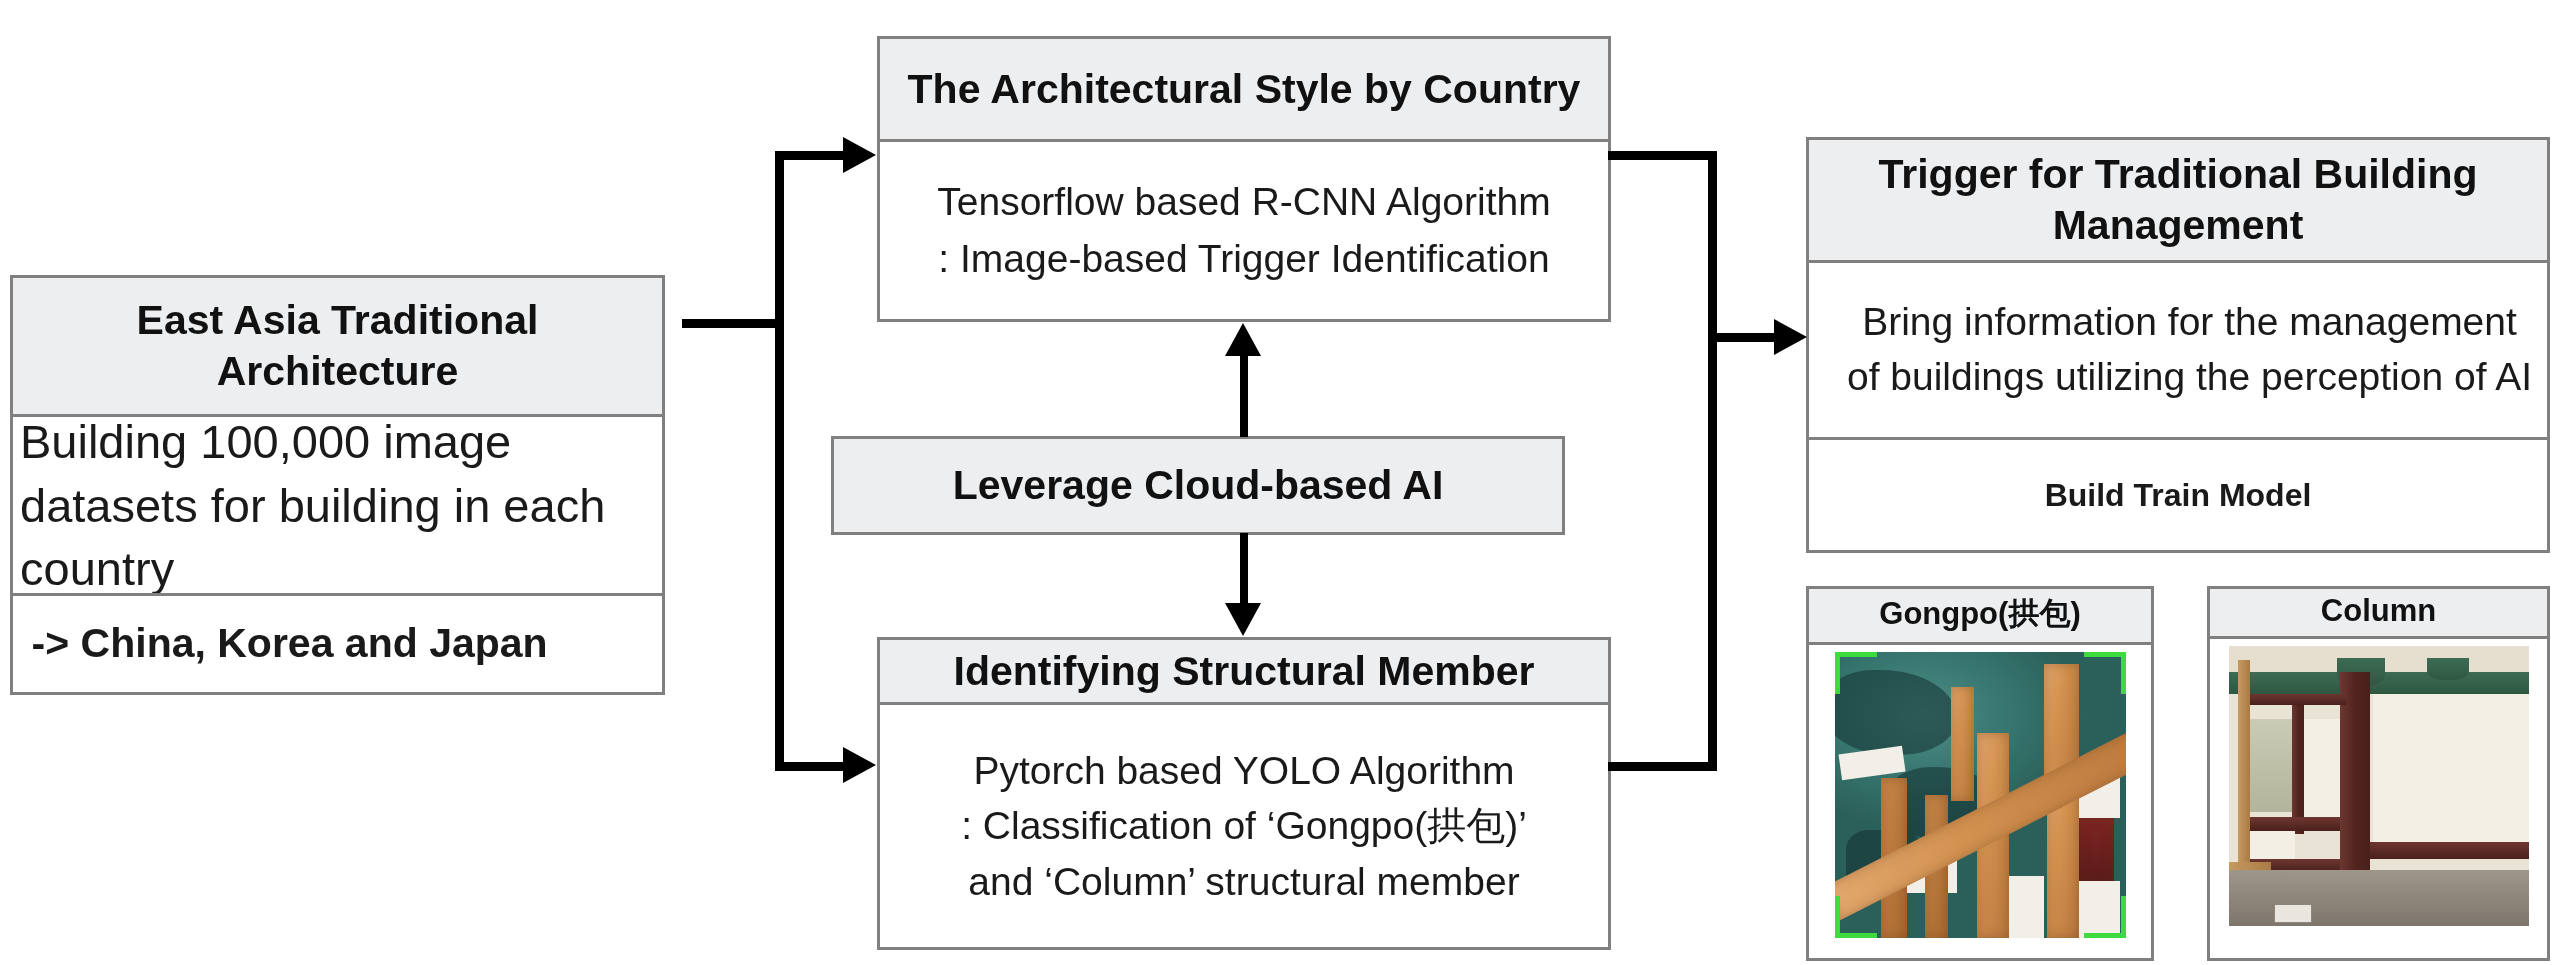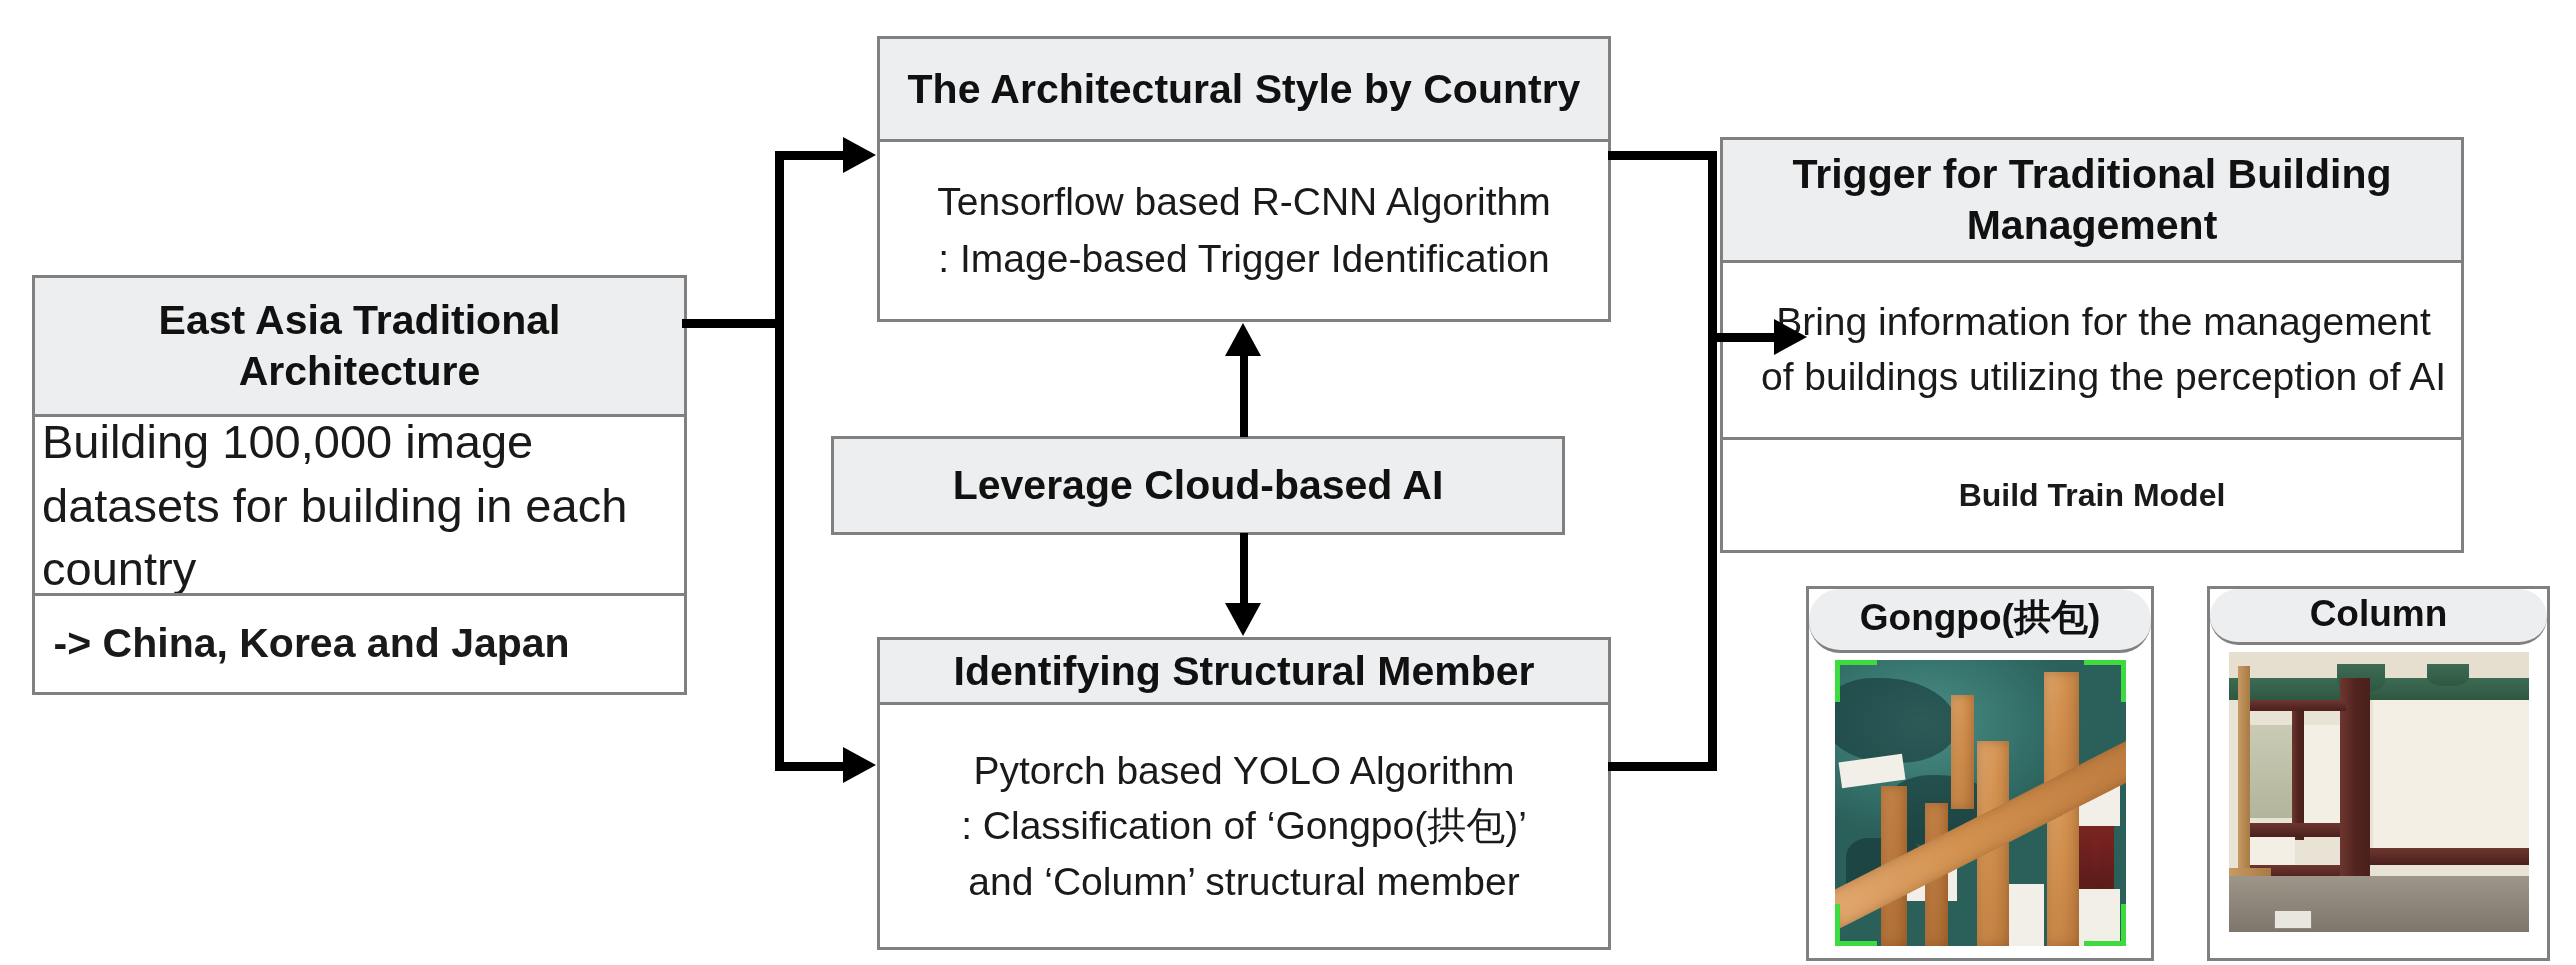--- a/index.html
+++ b/index.html
@@ -52,21 +52,21 @@
     font-weight: bold;
   }
   .row .txt {
     display: block;
     width: 100%;
     white-space: pre-line;
   }
 
   
   #box-source {
-    left: 32px;  top: 275px;  width: 655px; height: 420px;
+    left: 10px;  top: 275px;  width: 655px; height: 420px;
   }
   #box-source .header   { height: 138px; font-size: 41px; line-height: 1.25; }
   #box-source .body-1   { height: 179px; font-size: 47px; line-height: 1.35;
                           justify-content: center; text-align: left; padding-left: 7px; }
   #box-source .body-2   { height: 100px; font-size: 41px; line-height: 1.3;
                           justify-content: flex-start; text-align: left; padding-left: 18.6px; }
 
   #box-style {
     left: 877px; top: 36px; width: 734px; height: 286px;
   }
@@ -78,44 +78,43 @@
   }
   #box-cloud .header { height: 100%; font-size: 41px; }
 
   #box-member {
     left: 877px; top: 637px; width: 734px; height: 313px;
   }
   #box-member .header { height: 62px; font-size: 41px; }
   #box-member .body   { flex: 1; font-size: 39px; line-height: 1.42; }
 
   #box-trigger {
-    left: 1720px; top: 137px; width: 744px; height: 416px;
+    left: 1806px; top: 137px; width: 744px; height: 416px;
   }
   #box-trigger .header { height: 120px; font-size: 41px; line-height: 1.25; }
   #box-trigger .body-1 { height: 177px; font-size: 39px; line-height: 1.4; padding-left: 36px; }
   #box-trigger .body-2 { flex: 1; font-size: 32px; font-weight: bold; }
 
   
   .sample {
     position: absolute;
     box-sizing: border-box;
     border: 3.6px solid #808080;
     background: #ffffff;
     display: flex;
     flex-direction: column;
   }
   .sample .cap {
     background: #eceef0;
     font-weight: bold;
-    font-size: 37px;
+    font-size: 31px;
     color: #111111;
     text-align: center;
     padding: 4.3px 0 7.1px 0;
     border-bottom: 3.6px solid #808080;
-    border-radius: 31px;
   }
   .sample .photo-wrap {
     flex: 1;
     display: flex;
     align-items: flex-start;
     justify-content: center;
     padding: 7.1px 8.6px 5.7px 8.6px;
   }
   .photo {
     position: relative;

